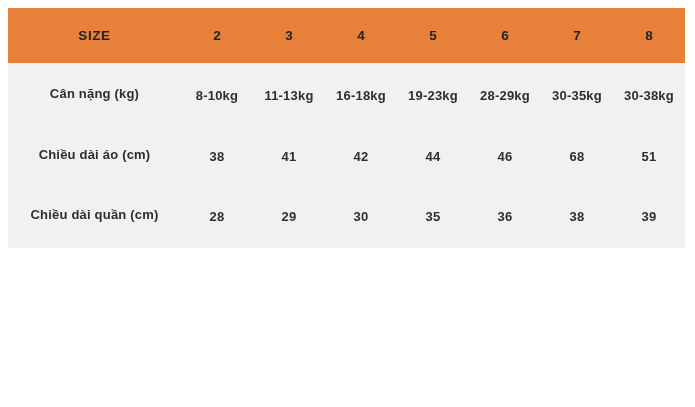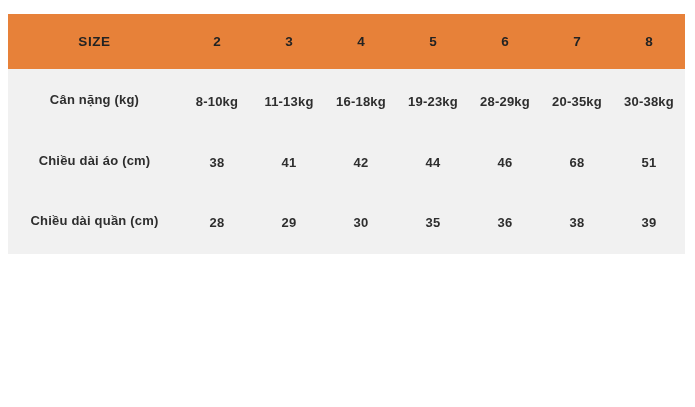--- a/index.html
+++ b/index.html
@@ -20,21 +20,20 @@
     height: 407px;
     background: #ffffff;
     box-sizing: border-box;
     padding: 8px 10px 10px 8px;
   }
 
   .size-table {
     width: 677px;
     border-collapse: collapse;
     table-layout: fixed;
-    margin-top: 6px;
   }
 
   .size-table td,
   .size-table th {
     border: 0;
     padding: 0;
     margin: 0;
     text-align: center;
     vertical-align: middle;
     font-weight: bold;
@@ -125,21 +124,21 @@
 
       <tr class="row-gray r-weight">
         <td class="label-cell">
           <span class="spell">Cân nặng (kg)</span>
         </td>
         <td class="data-cell">8-10kg</td>
         <td class="data-cell">11-13kg</td>
         <td class="data-cell">16-18kg</td>
         <td class="data-cell">19-23kg</td>
         <td class="data-cell">28-29kg</td>
-        <td class="data-cell">20-35kg</td>
+        <td class="data-cell">30-35kg</td>
         <td class="data-cell">30-38kg</td>
       </tr>
 
 
       <tr class="row-gray r-short">
         <td class="label-cell">
           <span class="spell">Chiều dài áo (cm)</span>
         </td>
         <td class="data-cell">38</td>
         <td class="data-cell">41</td>

